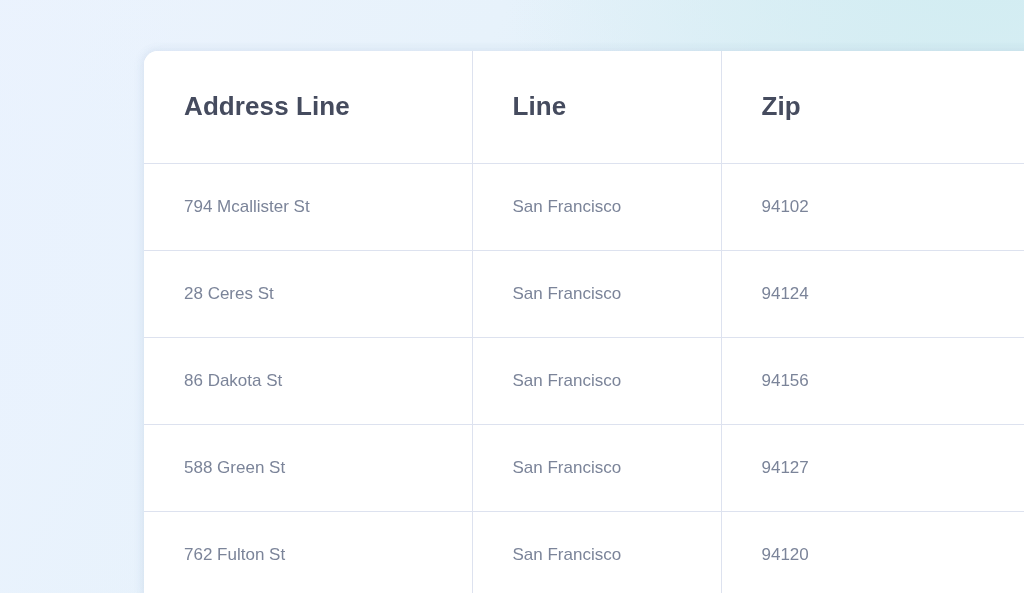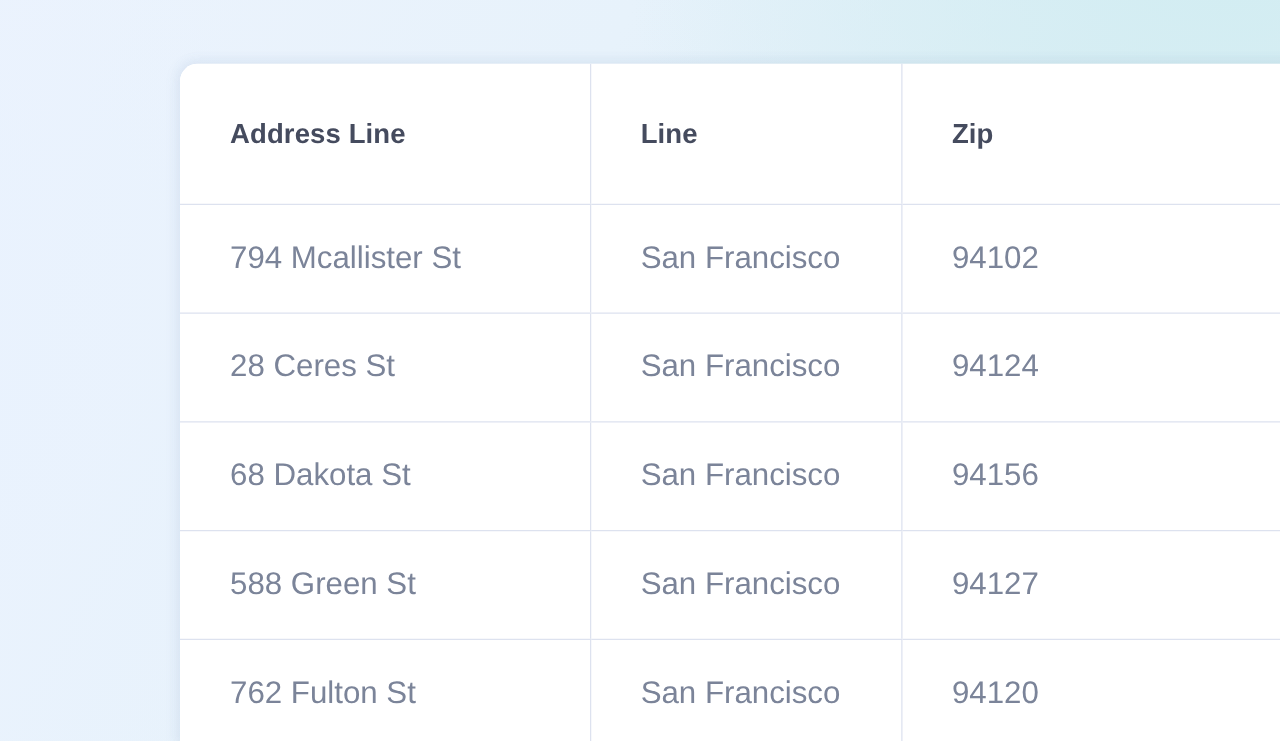--- a/index.html
+++ b/index.html
@@ -39,33 +39,33 @@
 
   col.c-address { width:328px; }
   col.c-city    { width:249px; }
   col.c-zip     { width:343px; }
 
   thead th {
     height:112px;
     text-align:left;
     vertical-align:middle;
     padding:0 0 0 40px;
-    font-size:22px;
+    font-size:26px;
     font-weight:bold;
     color:#454b5e;
     letter-spacing:0.1px;
     background:#ffffff;
     border-bottom:1px solid #dde2ef;
   }
 
   tbody td {
     height:87px;
     vertical-align:middle;
     padding:0 0 0 40px;
-    font-size:25px;
+    font-size:17px;
     font-weight:normal;
     color:#7b8499;
     background:#ffffff;
     border-bottom:1px solid #dde2ef;
     white-space:nowrap;
   }
 
   
   thead th + th,
   tbody td + td { border-left:1px solid #dde2ef; }
@@ -92,21 +92,21 @@
         <td>794 Mcallister St</td>
         <td>San Francisco</td>
         <td>94102</td>
       </tr>
       <tr>
         <td>28 Ceres St</td>
         <td>San Francisco</td>
         <td>94124</td>
       </tr>
       <tr>
-        <td>68 Dakota St</td>
+        <td>86 Dakota St</td>
         <td>San Francisco</td>
         <td>94156</td>
       </tr>
       <tr>
         <td>588 Green St</td>
         <td>San Francisco</td>
         <td>94127</td>
       </tr>
       <tr>
         <td>762 Fulton St</td>

